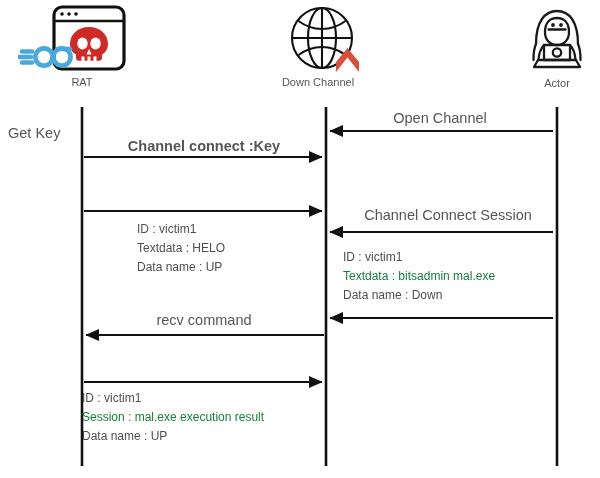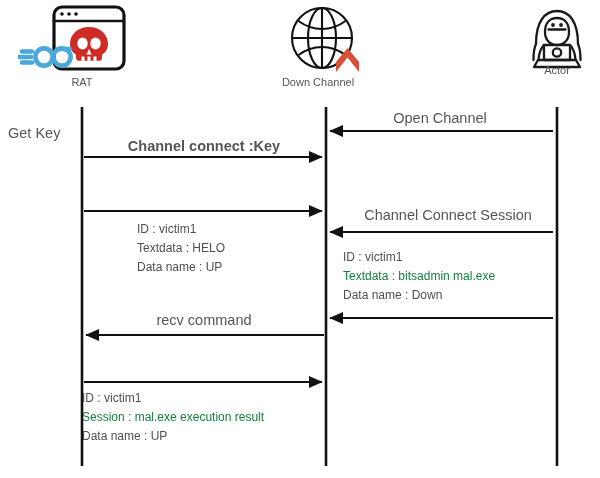--- a/index.html
+++ b/index.html
@@ -123,21 +123,21 @@
 
       <path d="M22 41 L48 41 L48 56 L22 56 Z"></path>
       <circle cx="35" cy="48.5" r="4.2"></circle>
 
       <path d="M16 56 L54 56 L58 63 L12 63 Z"></path>
     </g>
     <circle cx="31" cy="21" r="1.9" fill="#1a1a1a"></circle>
     <circle cx="39" cy="21" r="1.9" fill="#1a1a1a"></circle>
   </svg>
 </div>
-<div class="actor-label" style="left:557px; top:64px;">Actor</div>
+<div class="actor-label" style="left:557px; top:77px;">Actor</div>
 
 <svg id="diagram" viewBox="0 0 600 478" xmlns="http://www.w3.org/2000/svg">
   <defs>
     <marker id="arrR" viewBox="0 0 10 10" refX="9.5" refY="5" markerWidth="7" markerHeight="7" orient="auto-start-reverse">
       <path d="M 0 0.6 L 10 5 L 0 9.4 z" fill="#111111"></path>
     </marker>
   </defs>
 
   <g>
     <line x1="82" y1="107" x2="82" y2="466" stroke="#111111" stroke-width="2.6"></line>

